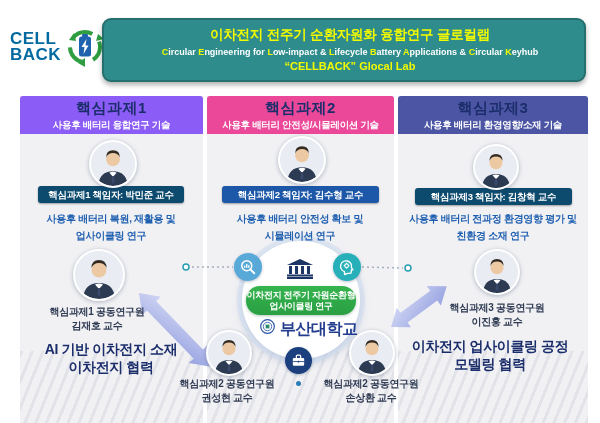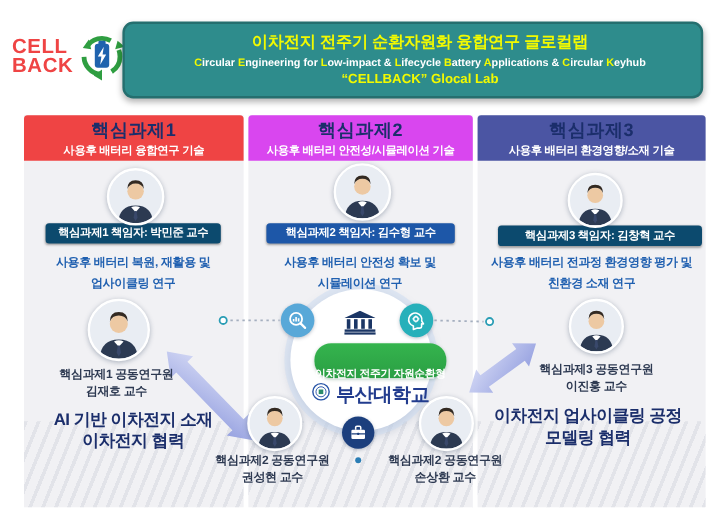--- a/index.html
+++ b/index.html
@@ -4,40 +4,40 @@
 <style>
   html,body{margin:0;padding:0;}
   body{width:600px;height:423px;position:relative;background:#ffffff;
        font-family:"Liberation Sans","DejaVu Sans",sans-serif;overflow:hidden;}
   .stage{position:absolute;inset:0;}
   .abs{position:absolute;}
   .ctr{transform:translateX(-50%);white-space:nowrap;text-align:center;}
 
   
   .logo{left:10px;top:26px;display:flex;align-items:center;gap:3px;}
-  .logo-text{font-weight:800;font-size:17px;line-height:16px;color:#ef4444;letter-spacing:.5px;}
+  .logo-text{font-weight:800;font-size:17px;line-height:16px;color:#0369a1;letter-spacing:.5px;}
   .banner{left:102px;top:18px;width:484px;height:64px;box-sizing:border-box;
           background:#2e8c8c;border:2px solid #256f6f;border-radius:9px;
           box-shadow:0 3px 5px rgba(0,0,0,.3);text-align:center;padding-top:6px;padding-left:12px;}
   .banner .bt{font-size:13.5px;font-weight:800;color:#f2fa00;letter-spacing:-.2px;}
   .banner .bs{font-size:9px;font-weight:700;color:#ffffff;margin-top:3px;}
   .banner .bs .hl{color:#f2fa00;}
   .banner .btag{font-size:11px;font-weight:800;color:#f2fa00;margin-top:3px;}
 
   
   .col{position:absolute;top:96px;height:327px;background:#f1f1f4;}
   .col::after{content:"";position:absolute;left:0;right:0;bottom:0;height:72px;
       background:repeating-linear-gradient(112deg,rgba(125,135,158,.13) 0 3px,transparent 3px 10px);}
   .col1{left:20px;width:183px;}
   .col2{left:207px;width:187px;}
   .col3{left:398px;width:190px;}
   .col-header{height:38px;text-align:center;box-sizing:border-box;padding-top:3px;
               border-radius:3px 3px 0 0;position:relative;z-index:2;}
-  .col1 .col-header{background:#ef4444;}
-  .col2 .col-header{background:#d946ef;}
+  .col1 .col-header{background:#8b5cf6;}
+  .col2 .col-header{background:#ec4899;}
   .col3 .col-header{background:#4b55a3;}
   .col-header .t1{font-size:15px;font-weight:800;color:#1b2e6b;letter-spacing:.5px;}
   .col-header .t2{font-size:9.5px;font-weight:700;color:#ffffff;margin-top:1px;letter-spacing:-.3px;}
 
   
   .badge{height:17px;line-height:17px;border-radius:3px;color:#fff;font-size:9.5px;font-weight:700;
          text-align:center;box-shadow:0 1px 2px rgba(0,0,0,.35);z-index:4;letter-spacing:-.3px;}
   .badge.navy{background:#0c4a6e;}
   .badge.blue{background:#1d57a8;}
   .desc{font-size:10px;font-weight:700;color:#2060b0;z-index:4;letter-spacing:-.3px;}
@@ -51,24 +51,24 @@
   
   .hub-circle{left:242px;top:241px;width:118px;height:118px;border-radius:50%;background:#ffffff;
               box-shadow:0 0 0 5px rgba(205,220,240,.55),0 3px 10px rgba(90,110,150,.4);z-index:3;}
   .hub-icon{width:28px;height:28px;border-radius:50%;z-index:5;
             display:flex;align-items:center;justify-content:center;
             box-shadow:0 1px 3px rgba(40,60,90,.3);}
   .hub-icon.left{left:234px;top:253px;background:#58a8d8;}
   .hub-icon.right{left:333px;top:253px;background:#27b0ba;}
   .hub-icon.bottom{left:285px;top:347px;width:27px;height:27px;background:#1c3f7d;}
   .hub-building{left:287px;top:259px;z-index:5;}
-  .hub-pill{left:262px;top:286px;width:110px;height:29px;border-radius:14px;z-index:5;
+  .hub-pill{left:246px;top:286px;width:110px;height:29px;border-radius:14px;z-index:5;
             background:linear-gradient(#35b44e,#2a9f43);box-shadow:0 1px 3px rgba(0,80,30,.3);
             color:#fff;font-size:9px;font-weight:800;text-align:center;line-height:11px;
-            padding-top:20px;box-sizing:border-box;letter-spacing:-.3px;}
+            padding-top:4px;box-sizing:border-box;letter-spacing:-.3px;}
   .hub-univ{left:280px;top:319px;font-size:16px;font-weight:800;color:#223c8e;z-index:5;letter-spacing:-.5px;}
   .hub-seal{left:260px;top:319px;z-index:5;}
   .hub-dot{left:296px;top:381px;width:5px;height:5px;border-radius:50%;background:#2a7db5;z-index:5;}
 
   .overlay{position:absolute;left:0;top:0;z-index:5;pointer-events:none;}
 </style>
 </head>
 <body>
 
 <svg width="0" height="0" style="position:absolute">
@@ -250,21 +250,21 @@
   <div class="abs persontag ctr" style="left:371px;top:377px;">핵심과제2 공동연구원</div>
   <div class="abs persontag ctr" style="left:371px;top:391px;">손상환 교수</div>
 
   <div class="abs avatar" style="left:473px;top:144px;width:42px;height:42px;">
     <svg viewBox="0 0 48 48">
         <g clip-path="url(#pclip)">
           <use href="#person"></use>
         </g>
       </svg>
   </div>
-  <div class="abs badge navy" style="left:415px;top:188px;width:170px;">핵심과제3 책임자: 김창혁 교수</div>
+  <div class="abs badge navy" style="left:415px;top:188px;width:157px;">핵심과제3 책임자: 김창혁 교수</div>
   <div class="abs desc ctr" style="left:493px;top:212px;">사용후 배터리 전과정 환경영향 평가 및</div>
   <div class="abs desc ctr" style="left:493px;top:229px;">친환경 소재 연구</div>
   <div class="abs avatar" style="left:474px;top:249px;width:42px;height:42px;">
     <svg viewBox="0 0 48 48">
         <g clip-path="url(#pclip)">
           <use href="#person"></use>
         </g>
       </svg>
   </div>
   <div class="abs persontag ctr" style="left:497px;top:301px;">핵심과제3 공동연구원</div>

